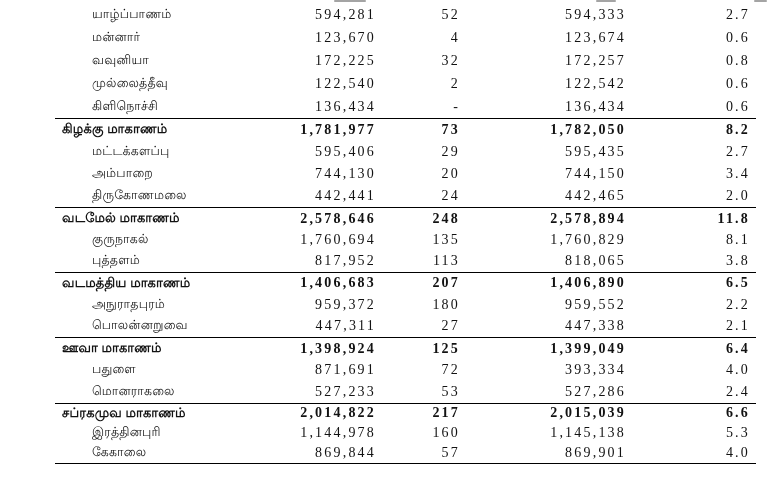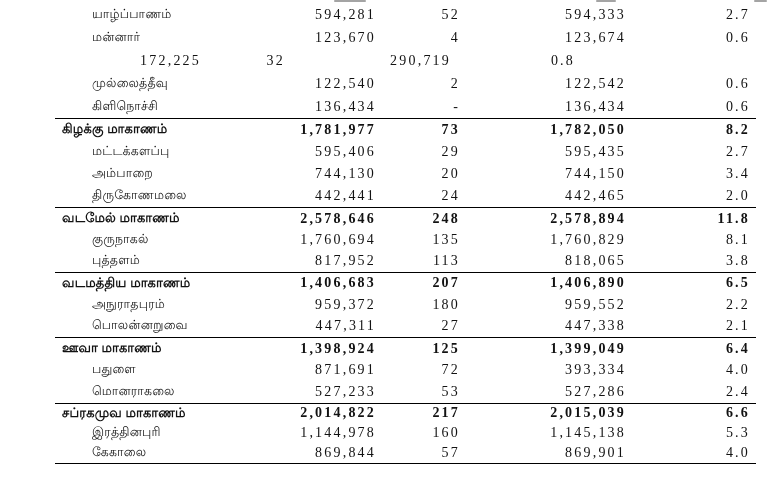--- a/index.html
+++ b/index.html
@@ -72,23 +72,24 @@
           <span class="cell num c3">2.7</span>
         </div>
         <div class="row district">
           <span class="cell name">மன்னார்</span>
           <span class="cell num c0">123,670</span>
           <span class="cell num c1">4</span>
           <span class="cell num c2">123,674</span>
           <span class="cell num c3">0.6</span>
         </div>
         <div class="row district">
+          <span class="cell name">வவுனியா</span>
           <span class="cell num c0">172,225</span>
           <span class="cell num c1">32</span>
-          <span class="cell num c2">290,719</span>
+          <span class="cell num c2">172,257</span>
           <span class="cell num c3">0.8</span>
         </div>
         <div class="row district">
           <span class="cell name">முல்லைத்தீவு</span>
           <span class="cell num c0">122,540</span>
           <span class="cell num c1">2</span>
           <span class="cell num c2">122,542</span>
           <span class="cell num c3">0.6</span>
         </div>
         <div class="row district">

